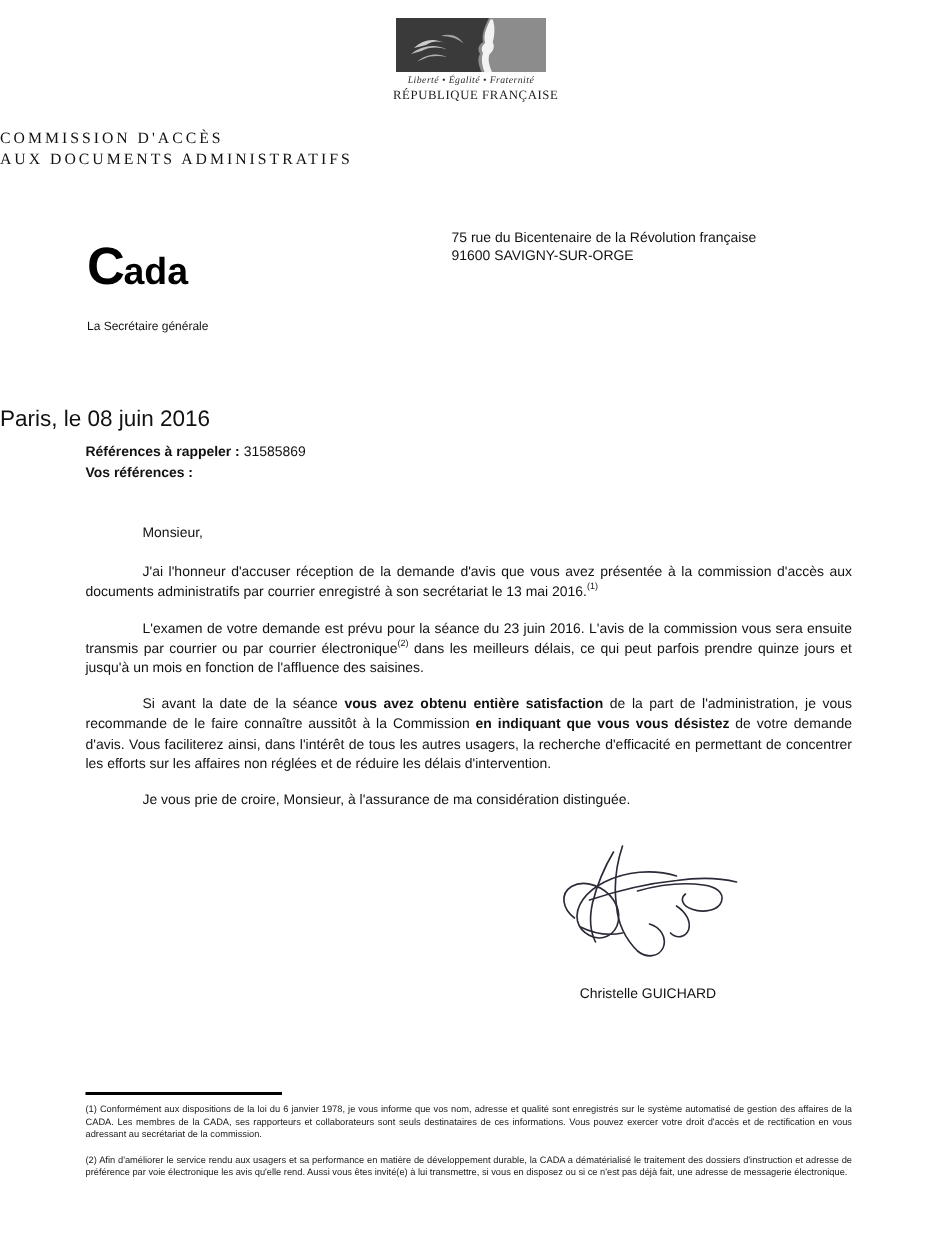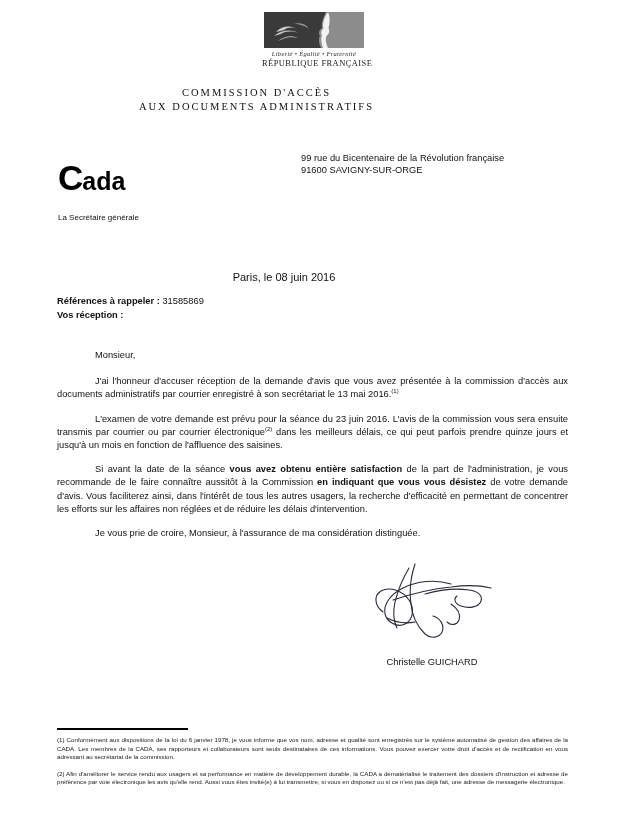--- a/index.html
+++ b/index.html
@@ -59,21 +59,20 @@
     margin-top: 1px;
     white-space: nowrap;
   }
 
   
   .commission {
     position: absolute;
     left: 0;
     top: 86px;
     width: 513px;
-    text-align: center;
     font-family: "Liberation Serif", serif;
     font-size: 10.5px;
     letter-spacing: 2.0px;
     line-height: 14px;
     color: #111111;
   }
 
   
   .cada-mark {
     position: absolute;
@@ -108,22 +107,22 @@
     color: #111111;
     white-space: nowrap;
   }
 
   
   .date-line {
     position: absolute;
     left: 0;
     top: 271px;
     width: 568px;
-    text-align: center;
-    font-size: 11px;
+    text-align: left;
+    font-size: 15px;
     color: #111111;
   }
 
   
   .refs {
     position: absolute;
     left: 57px;
     top: 295px;
     font-size: 9.3px;
     line-height: 13.5px;
@@ -231,29 +230,29 @@
   <div class="commission">
     <div>COMMISSION D'ACCÈS</div>
     <div>AUX DOCUMENTS ADMINISTRATIFS</div>
   </div>
 
   <div class="cada-mark"><span class="c-big">C</span><span class="c-rest">ada</span></div>
 
   <div class="sec-generale">La Secrétaire générale</div>
 
   <div class="address">
-    <div>99 rue du Bicentenaire de la Révolution française</div>
+    <div>75 rue du Bicentenaire de la Révolution française</div>
     <div>91600 SAVIGNY-SUR-ORGE</div>
   </div>
 
   <div class="date-line">Paris, le 08 juin 2016</div>
 
   <div class="refs">
     <div><span class="lbl">Références à rappeler :</span> <span class="val">31585869</span></div>
-    <div class="lbl">Vos réception :</div>
+    <div class="lbl">Vos références :</div>
   </div>
 
   <div class="body-text">
     <p class="salutation">Monsieur,</p>
 
     <p><span>J'ai l'honneur d'accuser réception de la demande d'avis que vous avez présentée à la commission d'accès aux documents administratifs par courrier enregistré à son secrétariat le 13 mai 2016.</span><span class="fn-ref">(1)</span></p>
 
     <p><span>L'examen de votre demande est prévu pour la séance du 23 juin 2016. L'avis de la commission vous sera ensuite transmis par courrier ou par courrier électronique</span><span class="fn-ref">(2)</span><span> dans les meilleurs délais, ce qui peut parfois prendre quinze jours et jusqu'à un mois en fonction de l'affluence des saisines.</span></p>
 
     <p><span>Si avant la date de la séance </span><b>vous avez obtenu entière satisfaction</b><span> de la part de l'administration, je vous recommande de le faire connaître aussitôt à la Commission </span><b>en indiquant que vous vous désistez</b><span> de votre demande d'avis. Vous faciliterez ainsi, dans l'intérêt de tous les autres usagers, la recherche d'efficacité en permettant de concentrer les efforts sur les affaires non réglées et de réduire les délais d'intervention.</span></p>

